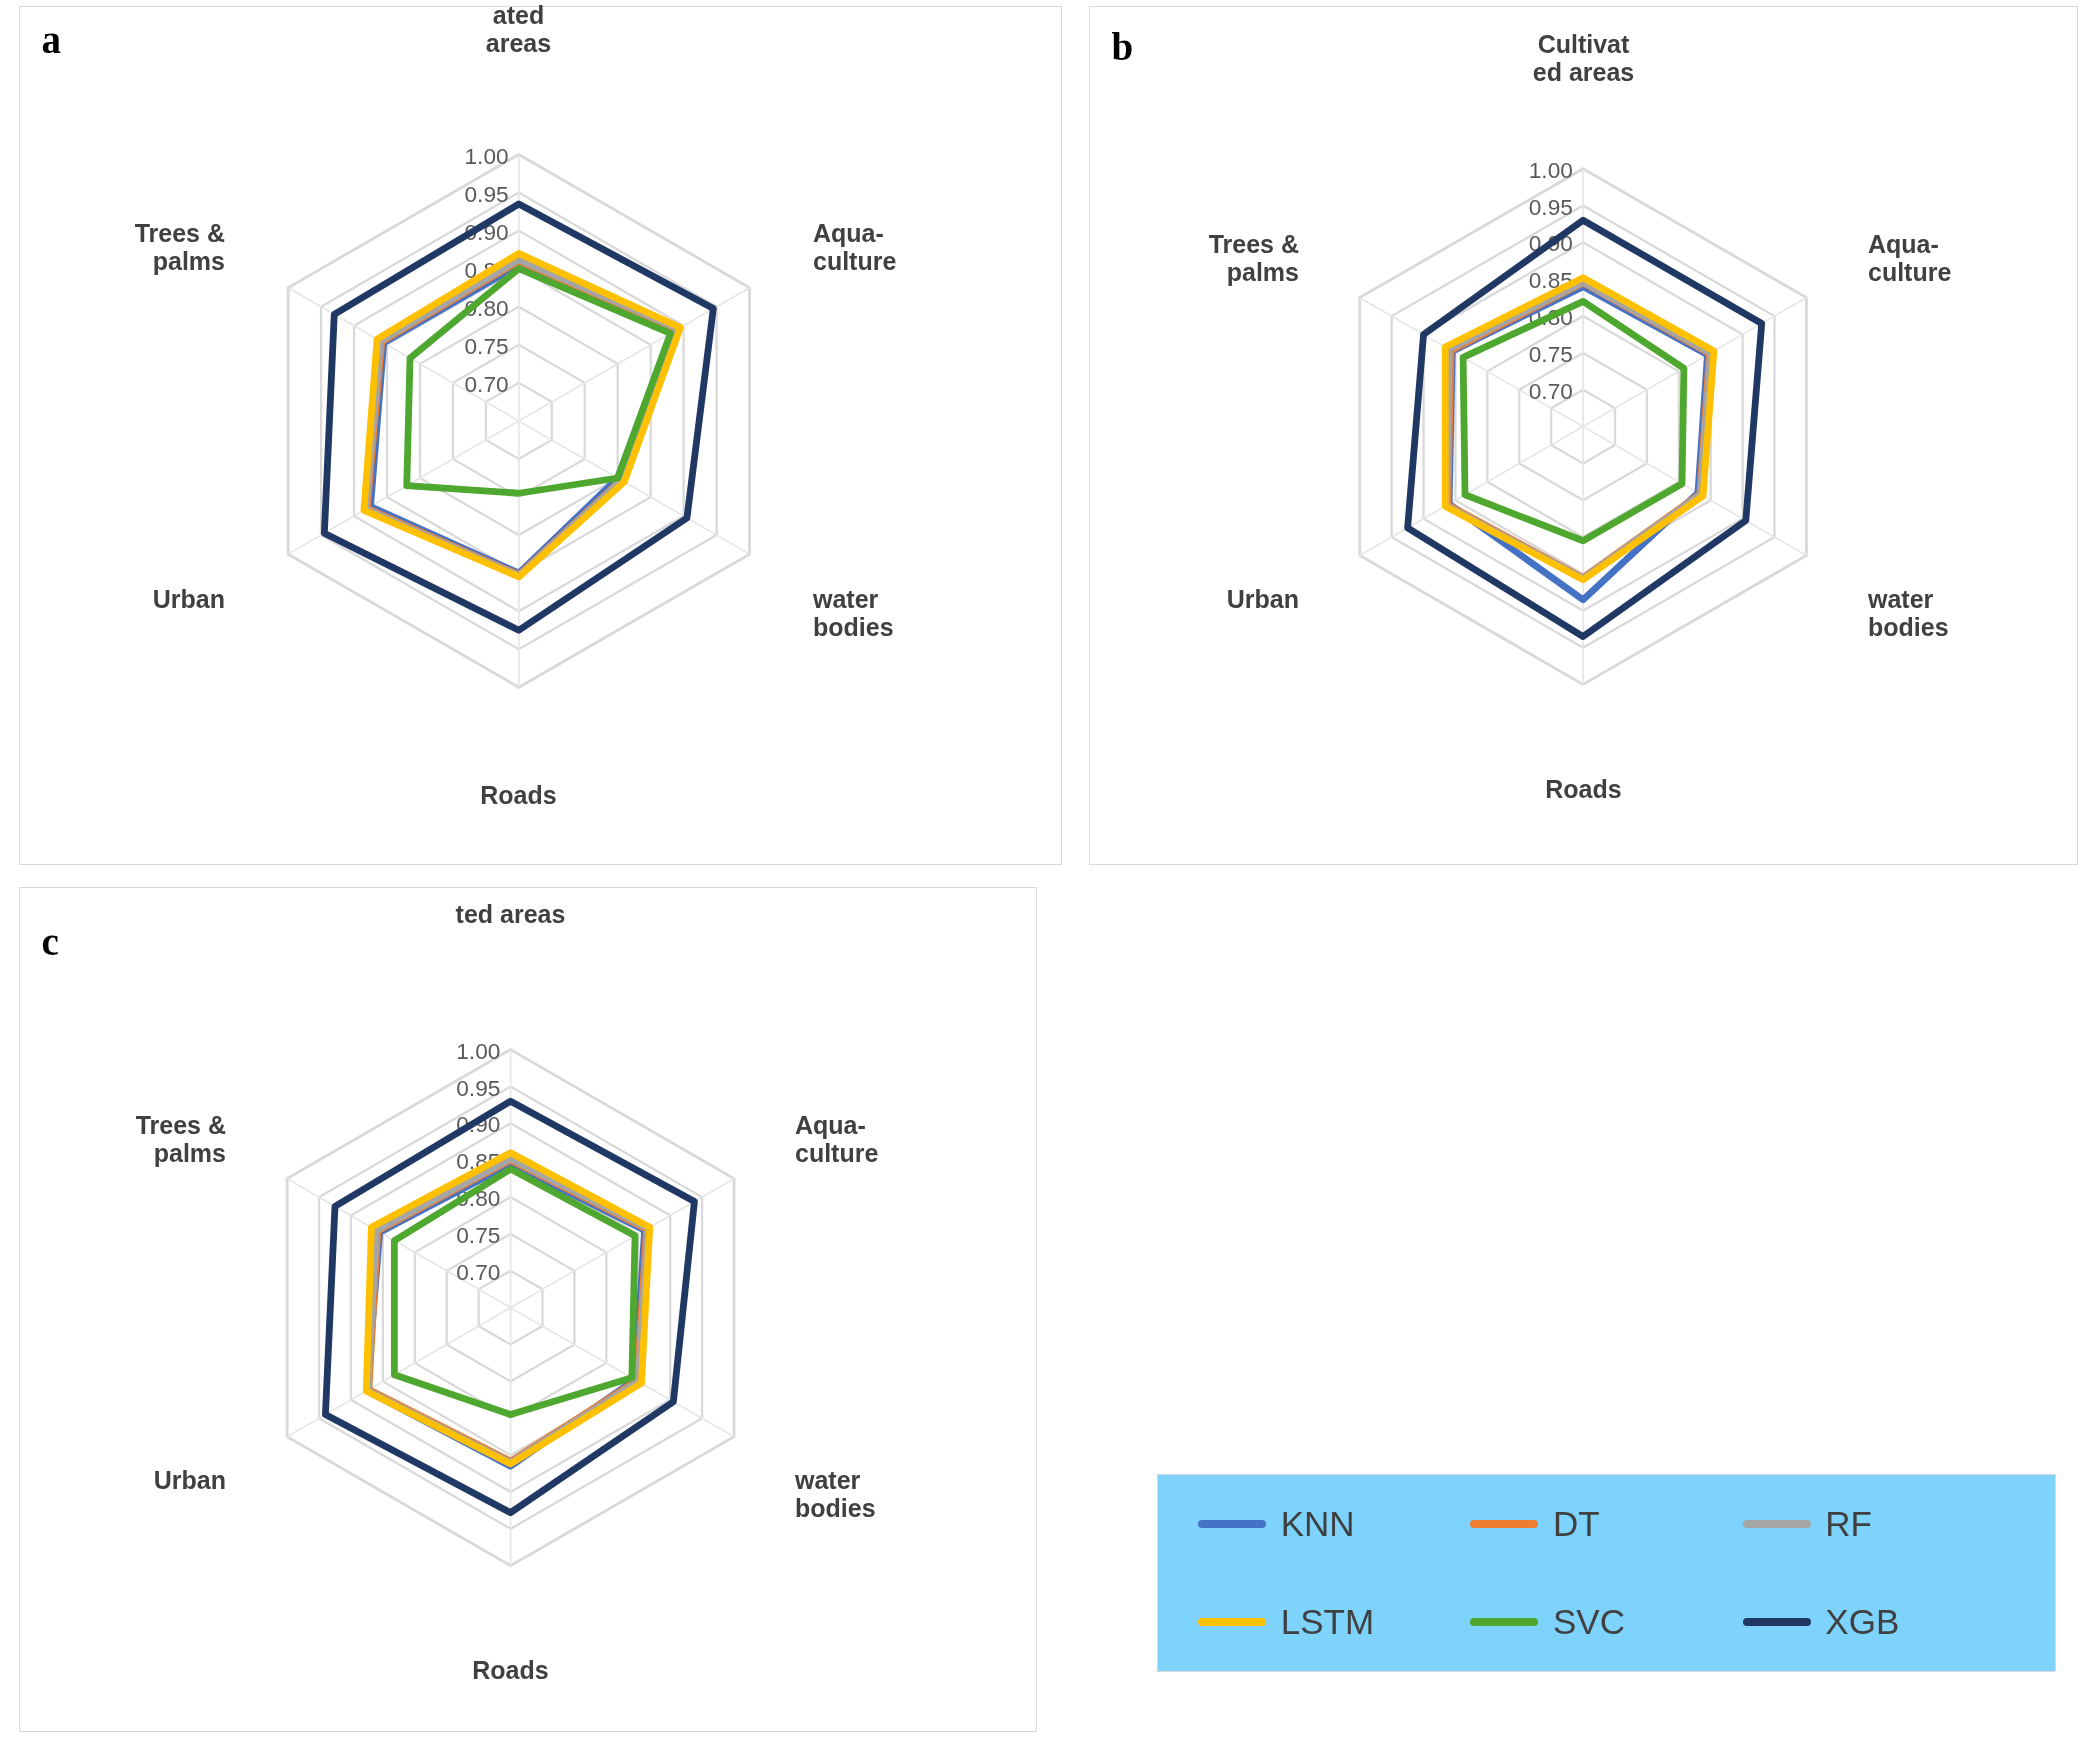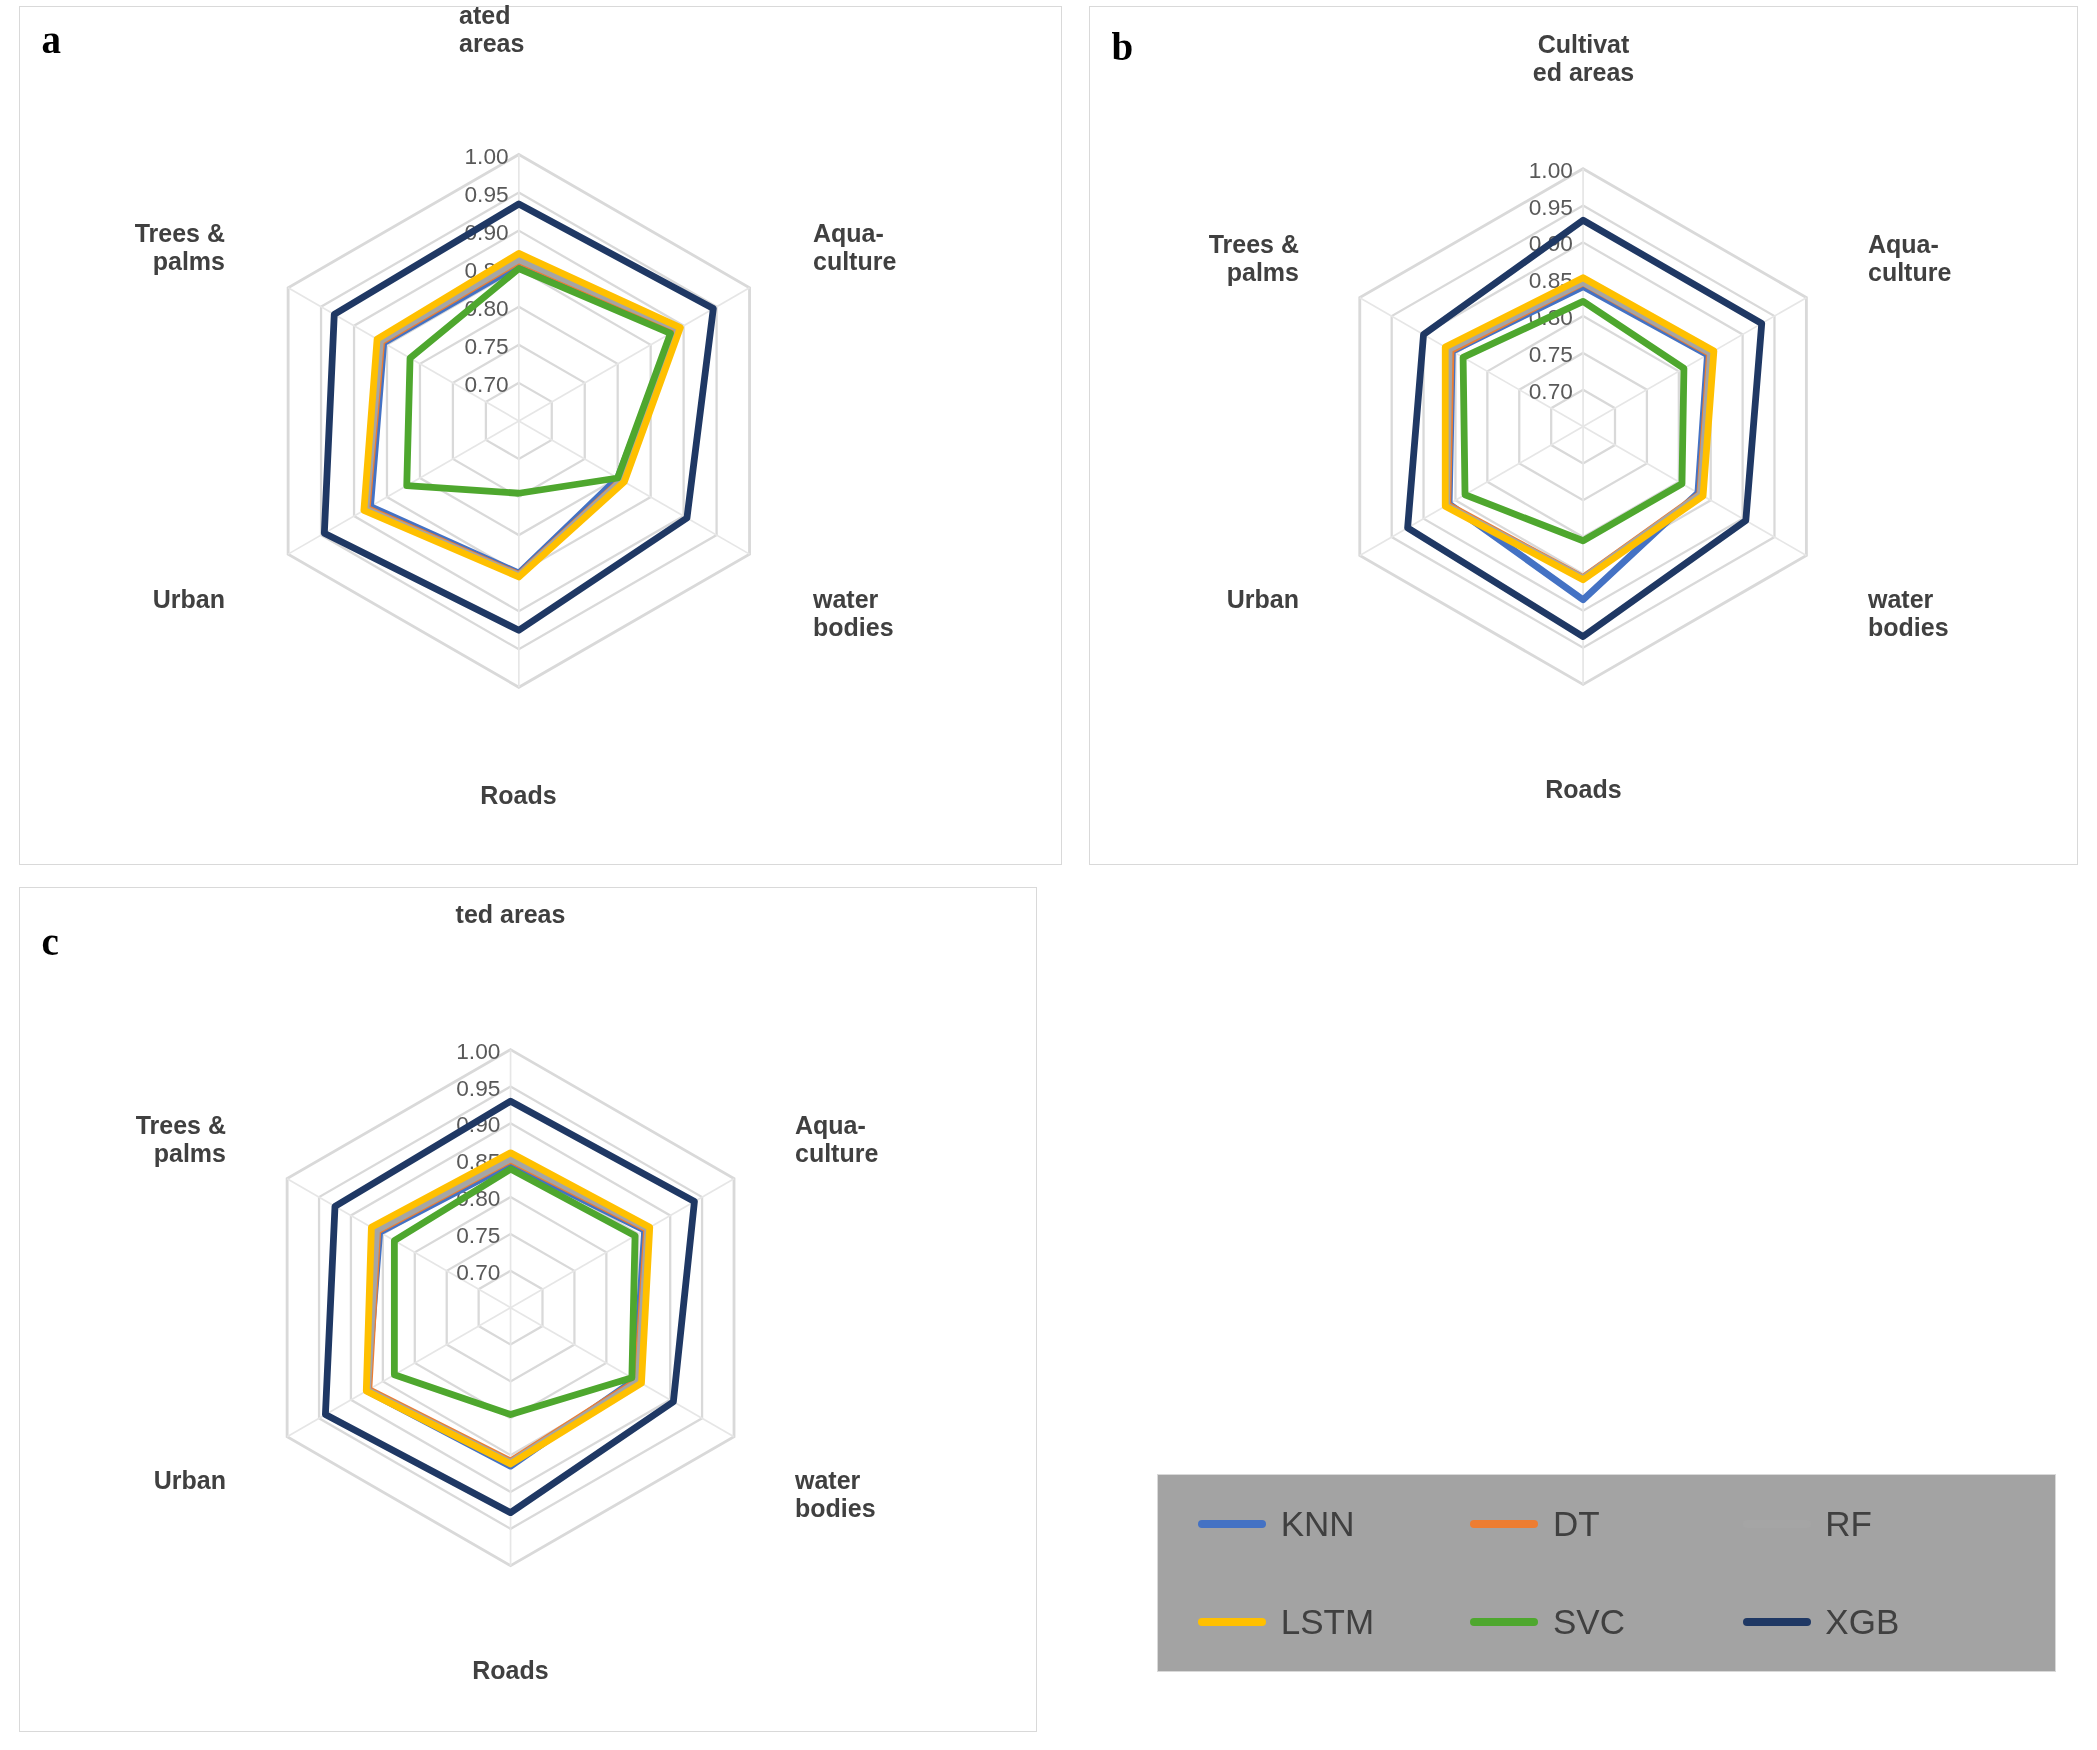--- a/index.html
+++ b/index.html
@@ -2,21 +2,21 @@
 <html style="font-size:9px"><head>
 <meta charset="utf-8">
 <style>
   html,body{margin:0;padding:0;background:#ffffff;}
   body{width:2097px;height:1751px;font-family:"Liberation Sans",sans-serif;color:#3f3f3f;position:relative;}
   .grid{position:absolute;inset:0;}
   .panel{position:absolute;border:1.1px solid #d9d9d9;background:#ffffff;box-sizing:border-box;}
   #panel-a{left:19px;top:5.7px;width:1043px;height:859px;}
   #panel-b{left:1089px;top:5.7px;width:989px;height:859px;}
   #panel-c{left:19px;top:887px;width:1018px;height:845px;}
-  #legend-box{left:1157px;top:1474px;width:899px;height:198px;border:1.1px solid #d9d9d9;background:#a3a3a3;}
+  #legend-box{left:1157px;top:1474px;width:899px;height:198px;border:1.1px solid #d9d9d9;background:#7dd3fc;}
   .panel-letter{position:absolute;font-family:"Liberation Serif",serif;font-weight:bold;font-size:39px;color:#000;}
   .chart-wrap{position:absolute;left:0;top:0;width:100%;height:100%;}
   svg{display:block;}
   .axis-tick{font-size:40px;fill:#595959;font-family:"Liberation Sans",sans-serif;}
   .legend-inner{position:absolute;inset:0;display:flex;flex-direction:column;justify-content:center;padding:0 40px;box-sizing:border-box;}
   .legend-row{display:flex;flex:1;align-items:center;}
   .legend-item{display:flex;align-items:center;flex:1;}
   .legend-swatch{width:68px;height:8px;border-radius:4px;margin-right:14.7px;}
   .legend-label{font-size:35px;color:#404040;font-family:"Liberation Sans",sans-serif;}
 </style>
@@ -49,21 +49,21 @@
           <text x="862" y="410.2857142857143" text-anchor="end" class="axis-tick">0.90</text>
           <text x="862" y="343.1428571428572" text-anchor="end" class="axis-tick">0.95</text>
           <text x="862" y="275.99999999999994" text-anchor="end" class="axis-tick">1.00</text>
           <polygon points="880.0,454.7 1153.3,572.2 1054.4,830.7 880.0,998.6 618.3,881.1 641.6,592.4" fill="none" stroke="#4472c4" stroke-width="12" stroke-linejoin="round"></polygon>
           <polygon points="880.0,448.0 1159.1,568.9 1060.3,834.1 880.0,1001.3 612.5,884.4 638.1,590.3" fill="none" stroke="#ed7d31" stroke-width="12" stroke-linejoin="round"></polygon>
           <polygon points="880.0,445.3 1161.4,567.5 1061.4,834.7 880.0,1002.6 610.2,885.8 635.8,589.0" fill="none" stroke="#a5a5a5" stroke-width="12" stroke-linejoin="round"></polygon>
           <polygon points="880.0,434.6 1164.9,565.5 1066.1,837.4 880.0,1005.3 606.7,887.8 630.0,585.6" fill="none" stroke="#ffc000" stroke-width="12" stroke-linejoin="round"></polygon>
           <polygon points="880.0,461.4 1147.5,575.6 1054.4,830.7 880.0,857.6 682.3,844.1 688.1,619.2" fill="none" stroke="#4ea72e" stroke-width="12" stroke-linejoin="round"></polygon>
           <polygon points="880.0,347.3 1223.1,531.9 1176.6,901.2 880.0,1099.3 536.9,928.1 554.4,542.0" fill="none" stroke="#1f3864" stroke-width="12" stroke-linejoin="round"></polygon>
         </svg>
-        <div class="cat-label-html" style="position: absolute; font-size: 25px; font-weight: 600; color: rgb(64, 64, 64); width: 119px; line-height: 1.12; left: 439px; top: -6.2px;">ated areas</div>
+        <div class="cat-label-html" style="position: absolute; font-size: 25px; font-weight: 600; color: rgb(64, 64, 64); width: 119px; line-height: 1.12; text-align: center; left: 439px; top: -6.2px;">ated areas</div>
         <div class="cat-label-html" style="position: absolute; font-size: 25px; font-weight: 600; color: rgb(64, 64, 64); width: 119px; line-height: 1.12; text-align: left; left: 793px; top: 212px;">Aqua-culture</div>
         <div class="cat-label-html" style="position: absolute; font-size: 25px; font-weight: 600; color: rgb(64, 64, 64); width: 119px; line-height: 1.12; text-align: left; left: 793px; top: 578px;">water bodies</div>
         <div class="cat-label-html" style="position: absolute; font-size: 25px; font-weight: 600; color: rgb(64, 64, 64); width: 119px; line-height: 1.12; text-align: center; left: 439px; top: 774px;">Roads</div>
         <div class="cat-label-html" style="position: absolute; font-size: 25px; font-weight: 600; color: rgb(64, 64, 64); width: 119px; line-height: 1.12; text-align: right; left: 86px; top: 578px;">Urban</div>
         <div class="cat-label-html" style="position: absolute; font-size: 25px; font-weight: 600; color: rgb(64, 64, 64); width: 119px; line-height: 1.12; text-align: right; left: 86px; top: 212px;">Trees &amp; palms</div>
       </div>
   </div>
 
   <div class="panel" id="panel-b">
     <div class="panel-letter" style="left:21.5px;top:17px;">b</div>

